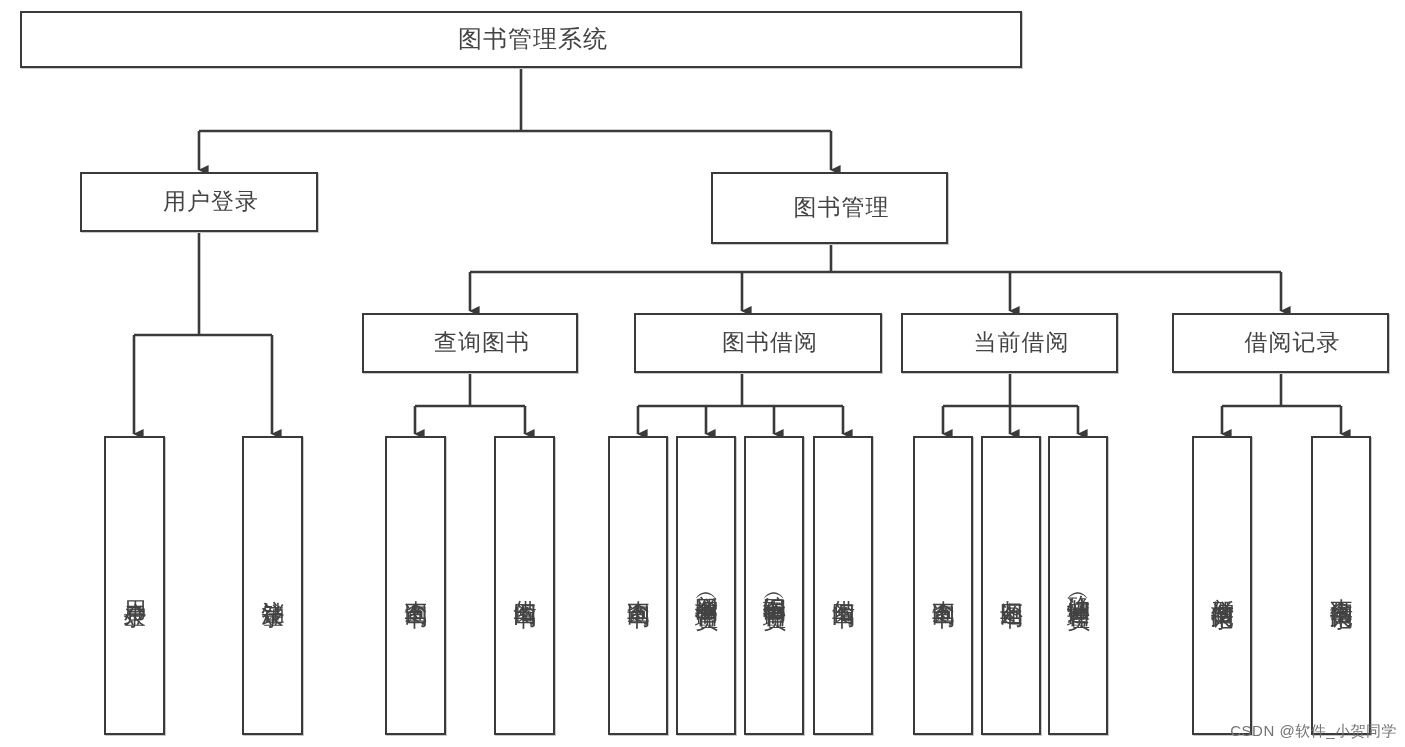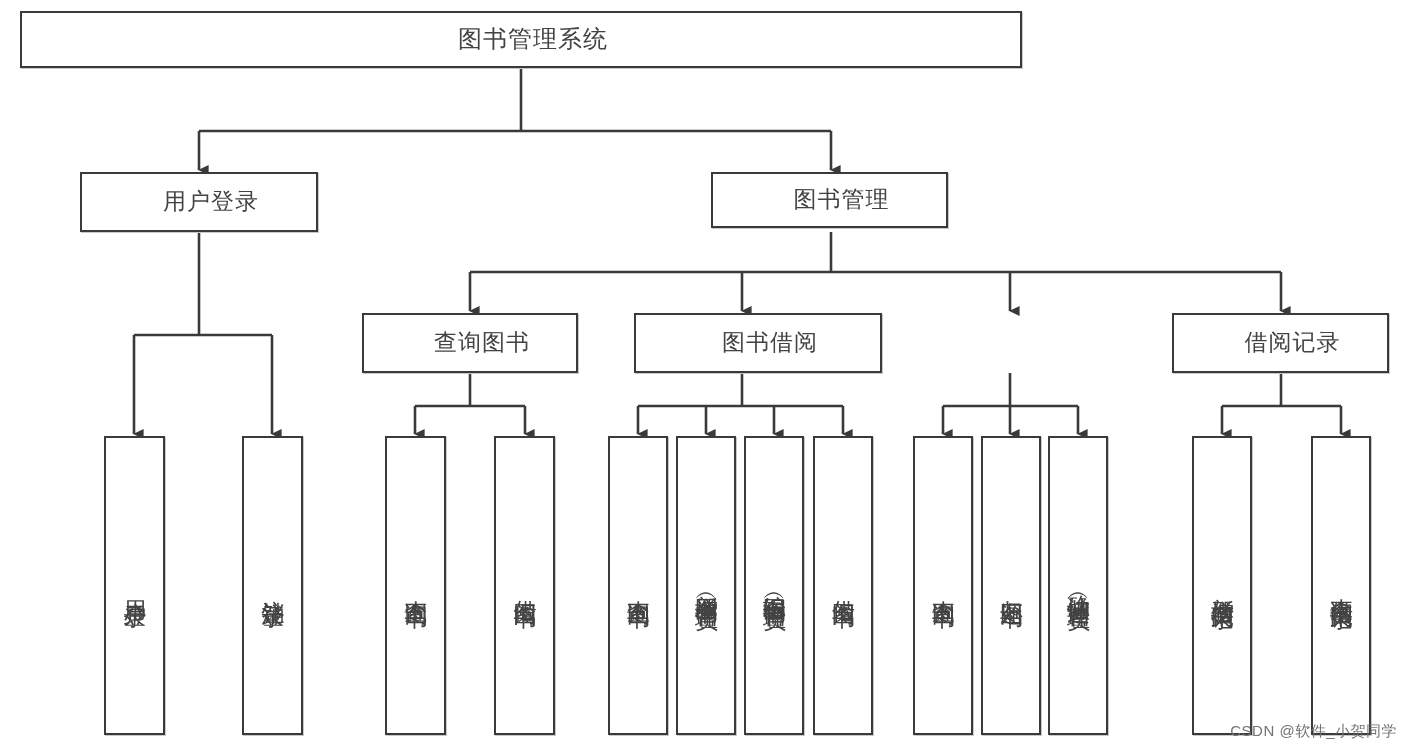--- a/index.html
+++ b/index.html
@@ -130,32 +130,35 @@
   </svg>
 
   <div class="node root" style="left:20px;top:11px;width:1002px;height:57px;">
     <span class="lbl">图书管理系统</span>
   </div>
 
   <div class="node" style="left:80px;top:172px;width:238px;height:60px;">
     <span class="lbl">用户登录</span>
   </div>
 
-  <div class="node" style="left:711px;top:172px;width:237px;height:56px;">
+  <div class="node" style="left:711px;top:172px;width:237px;height:72px;">
     <span class="lbl">图书管理</span>
   </div>
 
   <div class="node" style="left:362px;top:313px;width:216px;height:60px;">
     <span class="lbl">查询图书</span>
   </div>
 
   <div class="node" style="left:634px;top:313px;width:248px;height:60px;">
     <span class="lbl">图书借阅</span>
   </div>
 
+  <div class="node" style="left:901px;top:313px;width:217px;height:60px;">
+    <span class="lbl">当前借阅</span>
+  </div>
 
   <div class="node" style="left:1172px;top:313px;width:217px;height:60px;">
     <span class="lbl">借阅记录</span>
   </div>
 
   <div class="leaf" style="left:104px;top:436px;width:61px;height:299px;">
     <span class="vlbl">用户登录</span>
   </div>
 
   <div class="leaf" style="left:242px;top:436px;width:61px;height:299px;">

